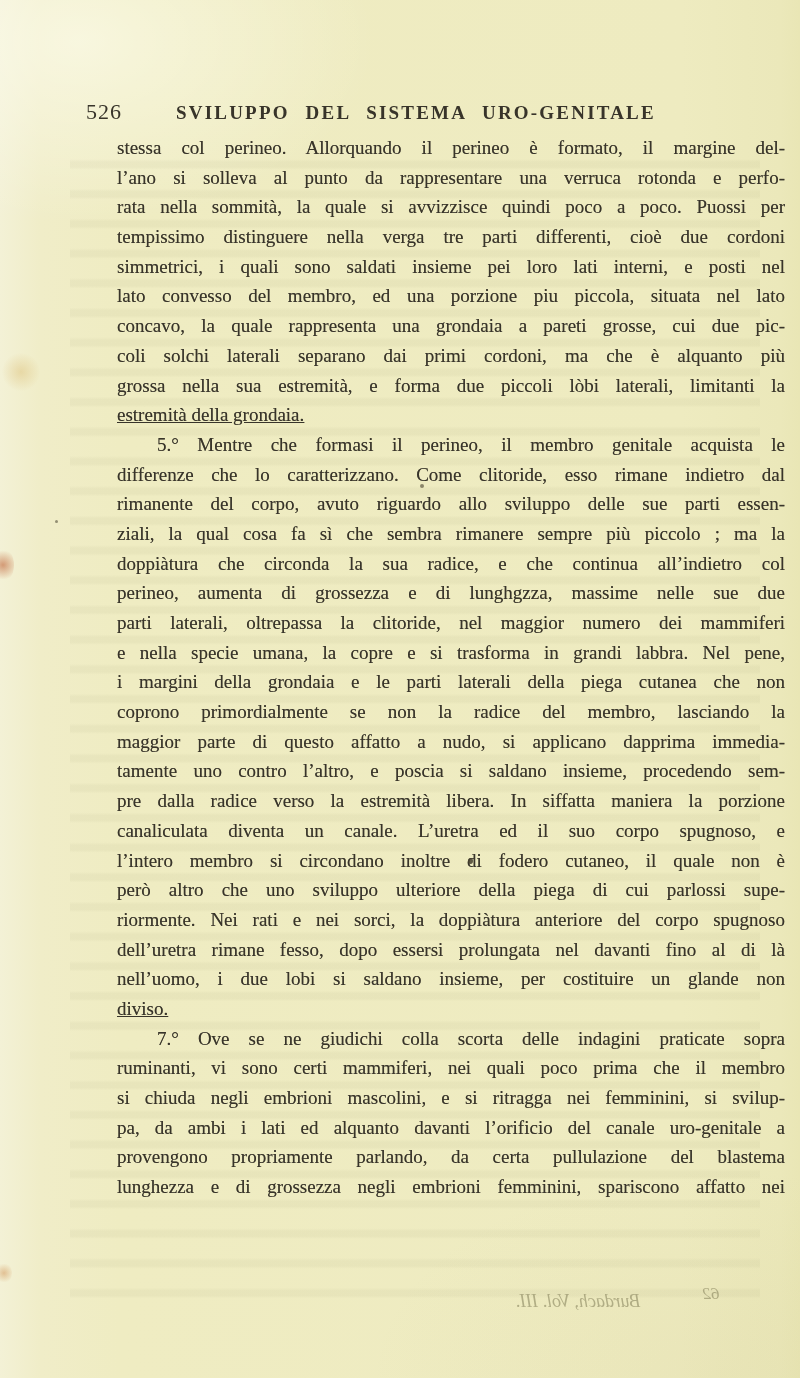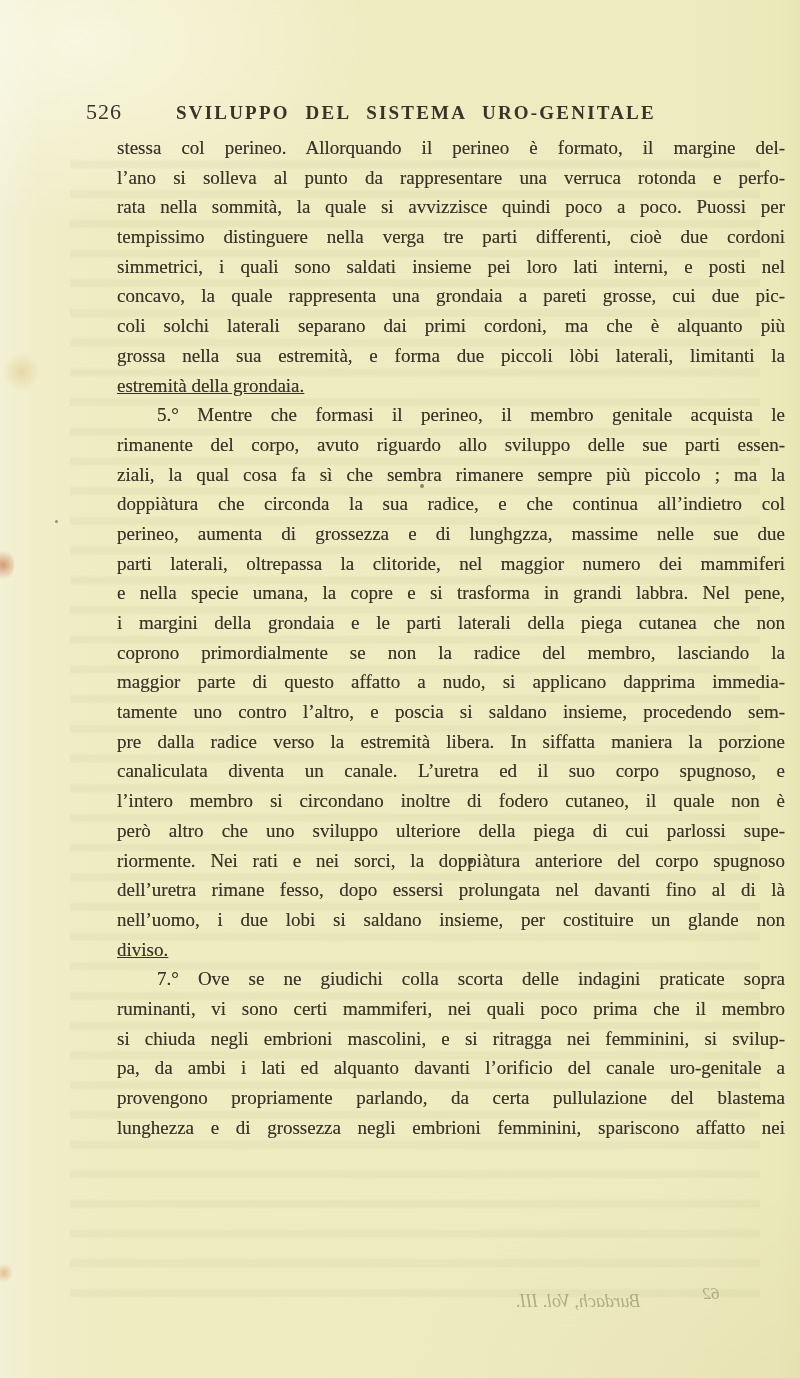--- a/index.html
+++ b/index.html
@@ -115,25 +115,27 @@
     <div class="running-title">SVILUPPO DEL SISTEMA URO-GENITALE</div>
   </div>
 
   <div class="text-block">
 
   <div class="line">stessa col perineo. Allorquando il perineo è formato, il margine del-</div>
       <div class="line">l’ano si solleva al punto da rappresentare una verruca rotonda e perfo-</div>
       <div class="line">rata nella sommità, la quale si avvizzisce quindi poco a poco. Puossi per</div>
       <div class="line">tempissimo distinguere nella verga tre parti differenti, cioè due cordoni</div>
       <div class="line">simmetrici, i quali sono saldati insieme pei loro lati interni, e posti nel</div>
+      <div class="line">lato convesso del membro, ed una porzione piu piccola, situata nel lato</div>
       <div class="line">concavo, la quale rappresenta una grondaia a pareti grosse, cui due pic-</div>
       <div class="line">coli solchi laterali separano dai primi cordoni, ma che è alquanto più</div>
       <div class="line">grossa nella sua estremità, e forma due piccoli lòbi laterali, limitanti la</div>
       <div class="line flush">estremità della grondaia.</div>
       <div class="line indent">5.° Mentre che formasi il perineo, il membro genitale acquista le</div>
+      <div class="line">differenze che lo caratterizzano. Come clitoride, esso rimane indietro dal</div>
       <div class="line">rimanente del corpo, avuto riguardo allo sviluppo delle sue parti essen-</div>
       <div class="line">ziali, la qual cosa fa sì che sembra rimanere sempre più piccolo ; ma la</div>
       <div class="line">doppiàtura che circonda la sua radice, e che continua all’indietro col</div>
       <div class="line">perineo, aumenta di grossezza e di lunghgzza, massime nelle sue due</div>
       <div class="line">parti laterali, oltrepassa la clitoride, nel maggior numero dei mammiferi</div>
       <div class="line">e nella specie umana, la copre e si trasforma in grandi labbra. Nel pene,</div>
       <div class="line">i margini della grondaia e le parti laterali della piega cutanea che non</div>
       <div class="line">coprono primordialmente se non la radice del membro, lasciando la</div>
       <div class="line">maggior parte di questo affatto a nudo, si applicano dapprima immedia-</div>
       <div class="line">tamente uno contro l’altro, e poscia si saldano insieme, procedendo sem-</div>

